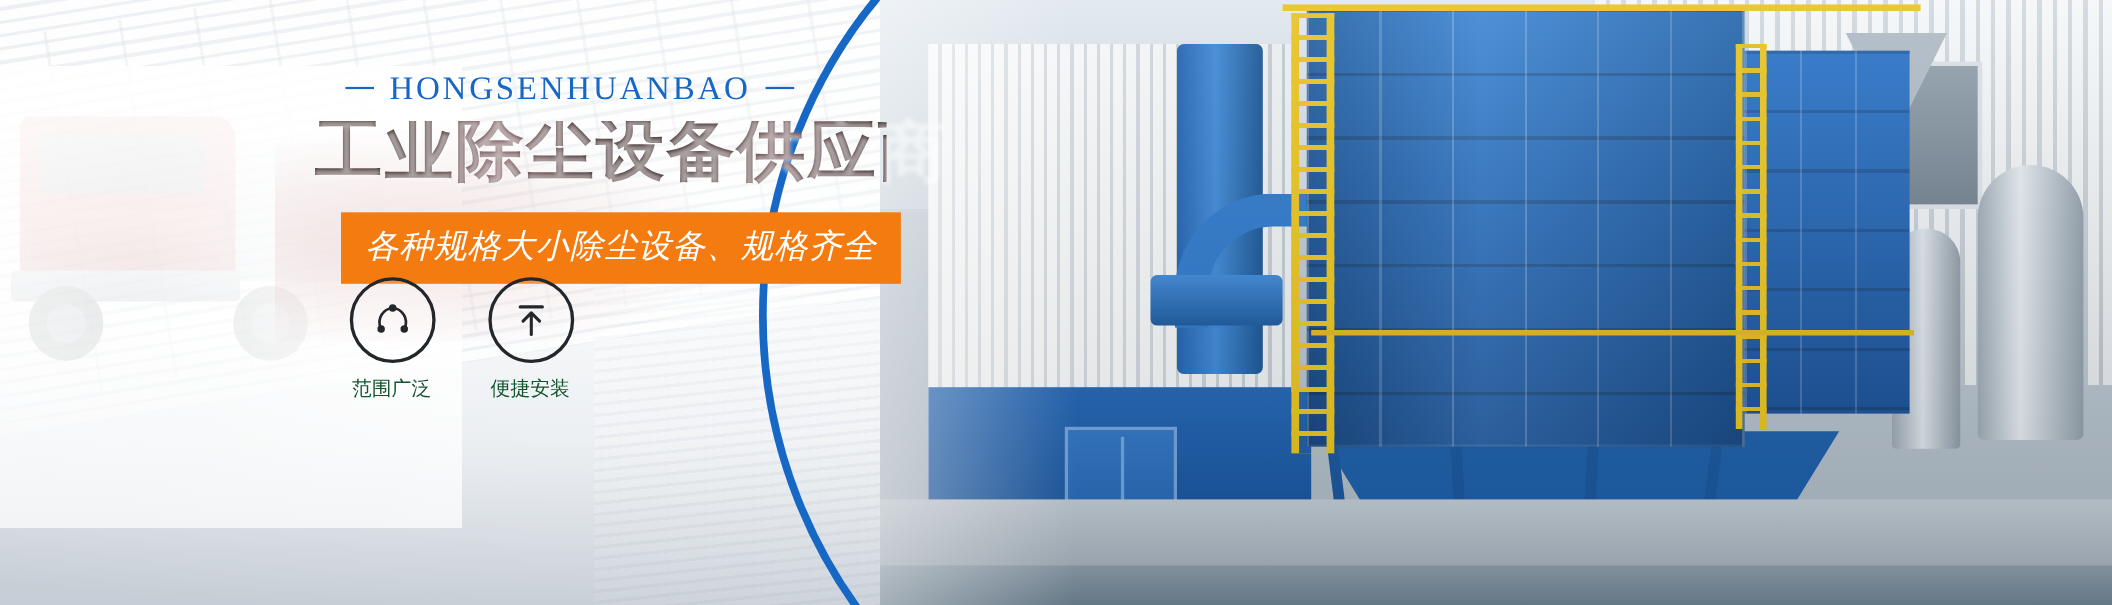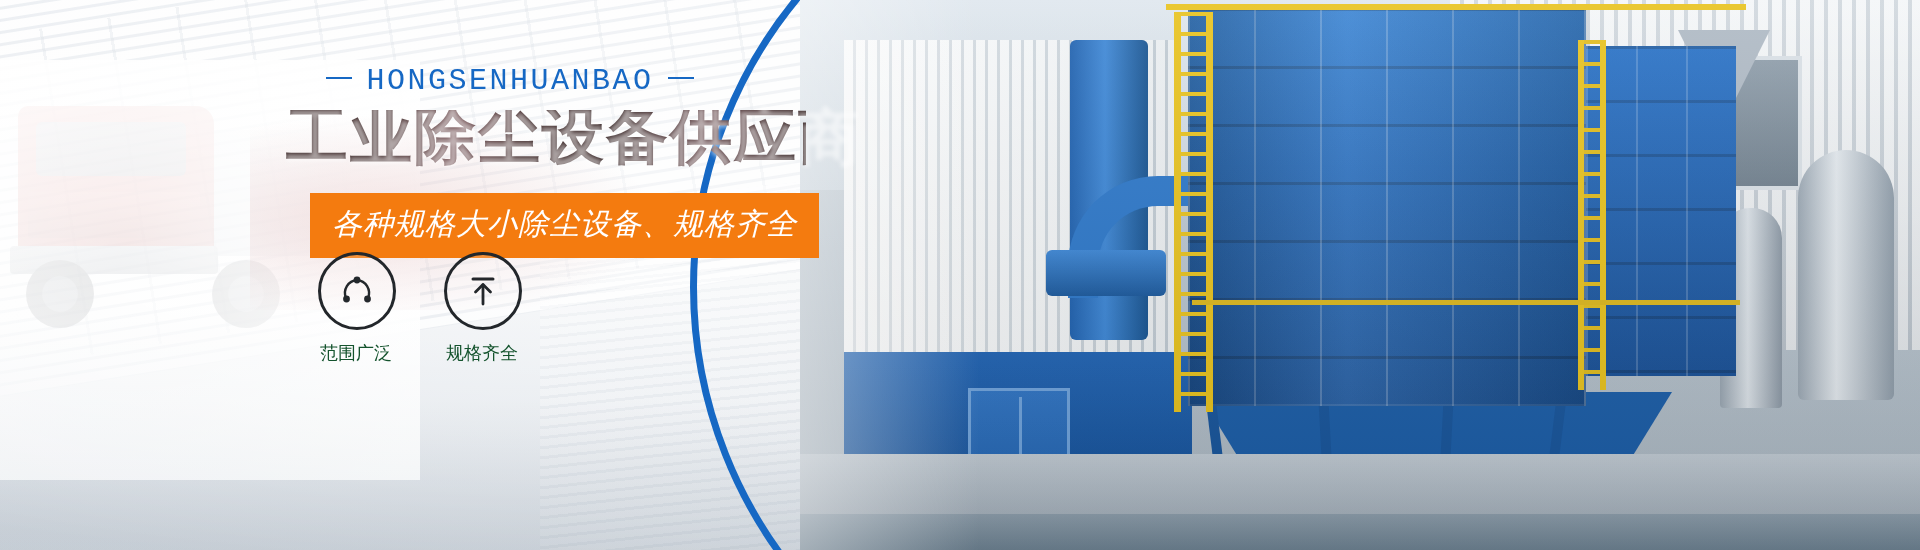--- a/index.html
+++ b/index.html
@@ -226,21 +226,21 @@
     position:absolute; left:0; top:0; width:800px; height:550px;
     overflow:hidden; pointer-events:none;
   }
 
   
   .content{position:absolute; left:0; top:0; width:820px; height:550px;}
 
   .eyebrow{
     position:absolute; left:300px; top:64px; width:420px;
     text-align:center;
-    font-family:Liberation Mono, monospace;
+    font-family:Liberation Serif, serif;
     font-size:30px;
     letter-spacing:2.5px;
     color:#1668c4;
     white-space:nowrap;
   }
   .eyebrow .dash{display:inline-block; width:26px; height:2px; background:#1668c4;
     vertical-align:middle; margin:0 14px 6px;}
 
   .headline{
     position:absolute; left:286px; top:110px; width:520px;
@@ -405,20 +405,20 @@
 
 
       <div class="feature">
         <div class="circle">
           <svg width="38" height="38" viewBox="0 0 38 38" aria-hidden="true">
             <line x1="9" y1="7" x2="29" y2="7" stroke="#23272b" stroke-width="3" stroke-linecap="round"></line>
             <line x1="19" y1="32" x2="19" y2="13" stroke="#23272b" stroke-width="2.8" stroke-linecap="round"></line>
             <path d="M11.5 20 L19 12.5 L26.5 20" fill="none" stroke="#23272b" stroke-width="2.8" stroke-linecap="round" stroke-linejoin="round"></path>
           </svg>
         </div>
-        <div class="flabel">规格齐全</div>
+        <div class="flabel">便捷安装</div>
       </div>
 
     </div>
 
   </div>
 
 </div>
 
 </body></html>

